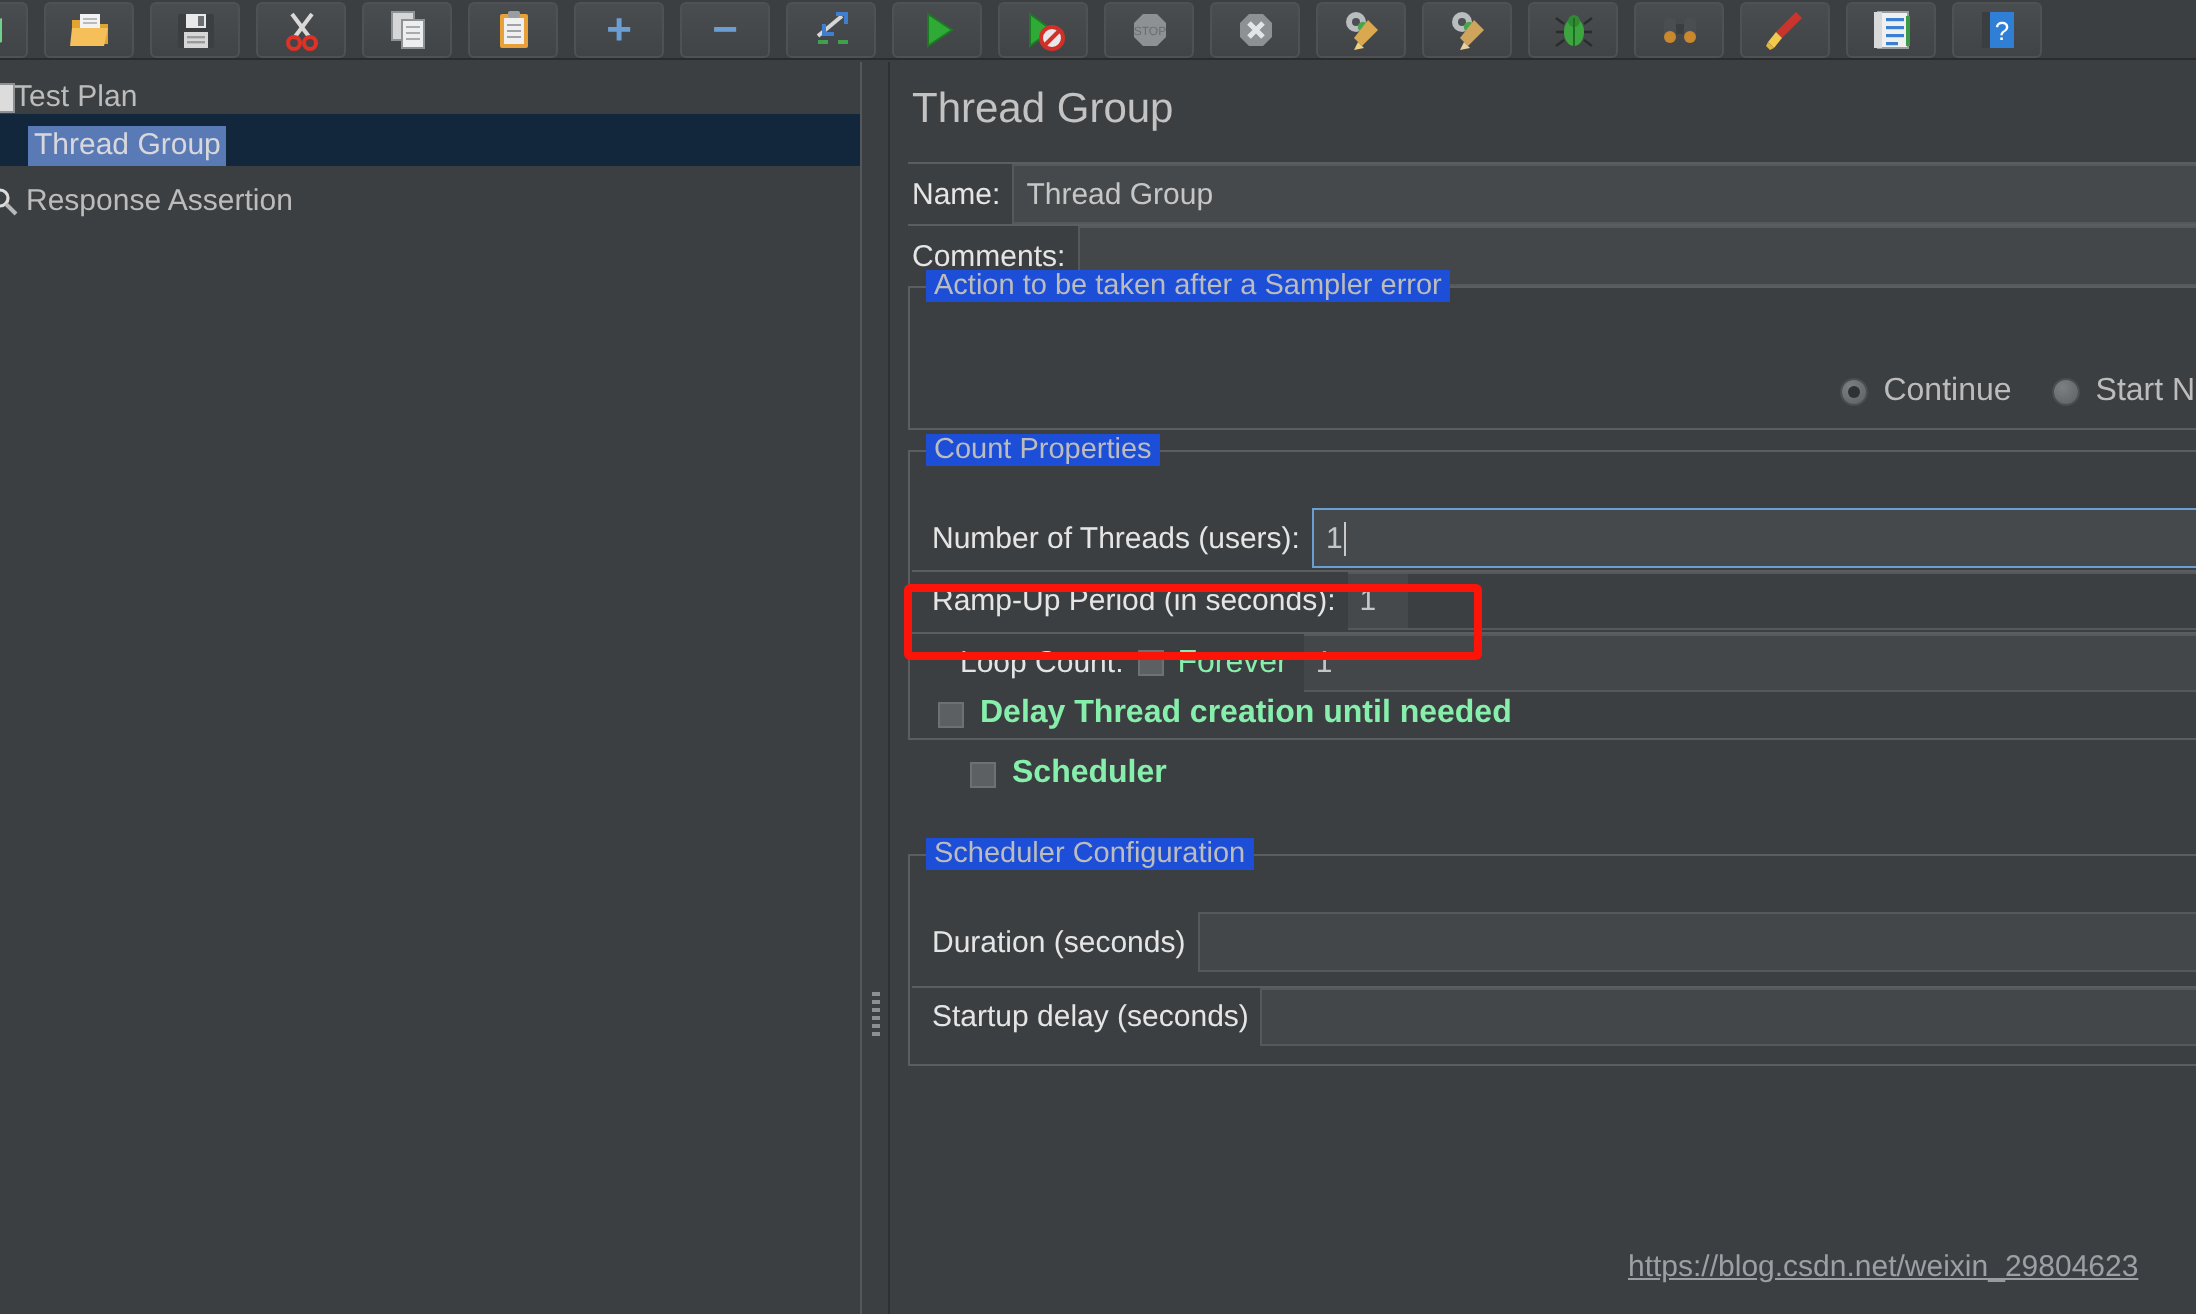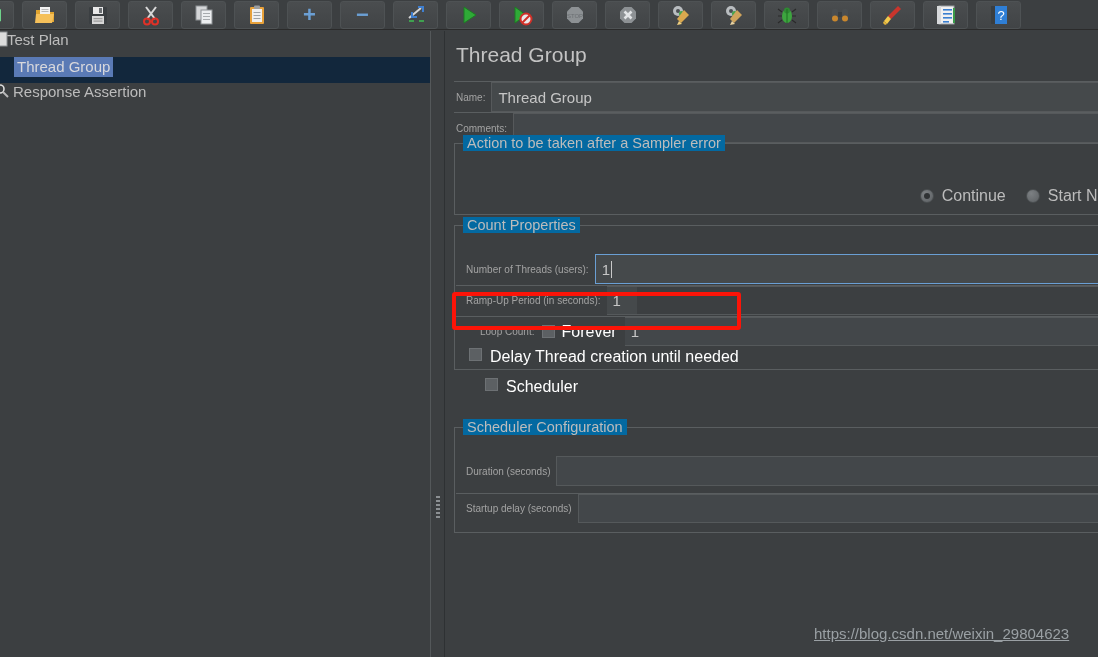--- a/index.html
+++ b/index.html
@@ -58,21 +58,21 @@
     position: absolute;
     left: 0; top: 31px;
     width: 430px;
     height: 626px;
     background: #3c3f41;
     overflow: hidden;
   }
   .tree-row {
     height: 26px;
     display: flex;
-    align-items: flex-start;
+    align-items: flex-end;
     padding-left: 0px;
     box-sizing: border-box;
     position: relative;
     color: #bbbbbb;
     font-size: 15px;
     white-space: nowrap;
   }
   .tree-row.selected-row {
     background: #12273c;
   }
@@ -146,22 +146,22 @@
     left: 8px;
     width: 700px;
     height: 30px;
     display: flex;
     align-items: stretch;
     border-top: 1px solid #5a5e60;
   }
   .row-name { top: 50px; }
   .row-comments { top: 81px; }
   .fld-label {
-    color: #a3a3a3;
-    font-size: 10px;
+    color: #e5e5e5;
+    font-size: 15px;
     display: flex;
     align-items: center;
     padding: 0 6px 0 2px;
     white-space: nowrap;
   }
   .text-input {
     flex: 1;
     background: #45494b;
     border: 1px solid #56595b;
     color: #c6c6c6;
@@ -177,21 +177,21 @@
   .groupbox {
     position: absolute;
     left: 8px;
     border: 1px solid #5a5e60;
     box-sizing: border-box;
   }
   .gb-legend {
     position: absolute;
     top: -9px;
     left: 8px;
-    background: #0369a1;
+    background: #1d4ed8;
     color: #bcbcbc;
     font-size: 14.5px;
     padding: 0 4px;
     white-space: nowrap;
   }
 
   #gb-sampler-error { top: 112px; width: 700px; height: 72px; }
   #gb-thread-props { top: 194px; width: 700px; height: 145px; }
   #gb-scheduler    { top: 396px; width: 700px; height: 106px; }
 
@@ -302,26 +302,27 @@
     width: 13px; height: 13px;
     background: #5c6063;
     border: 1px solid #6d7174;
     box-sizing: border-box;
     flex: 0 0 auto;
   }
   .cb-line {
     position: absolute;
     left: 14px;
     display: flex;
-    align-items: flex-start;
+    align-items: center;
     gap: 8px;
+    font-weight: bold;
   }
   #cb-delay { top: 122px; }
   #cb-sched { top: 152px; margin-left: 16px; }
-  .cb-label { color: #ffffff; font-size: 16px; white-space: nowrap; }
+  .cb-label { color: #86efac; font-size: 16px; white-space: nowrap; }
 
   .loop-inline {
     display: flex;
     align-items: center;
     gap: 7px;
     padding-left: 10px;
     padding-right: 8px;
   }
 
   

